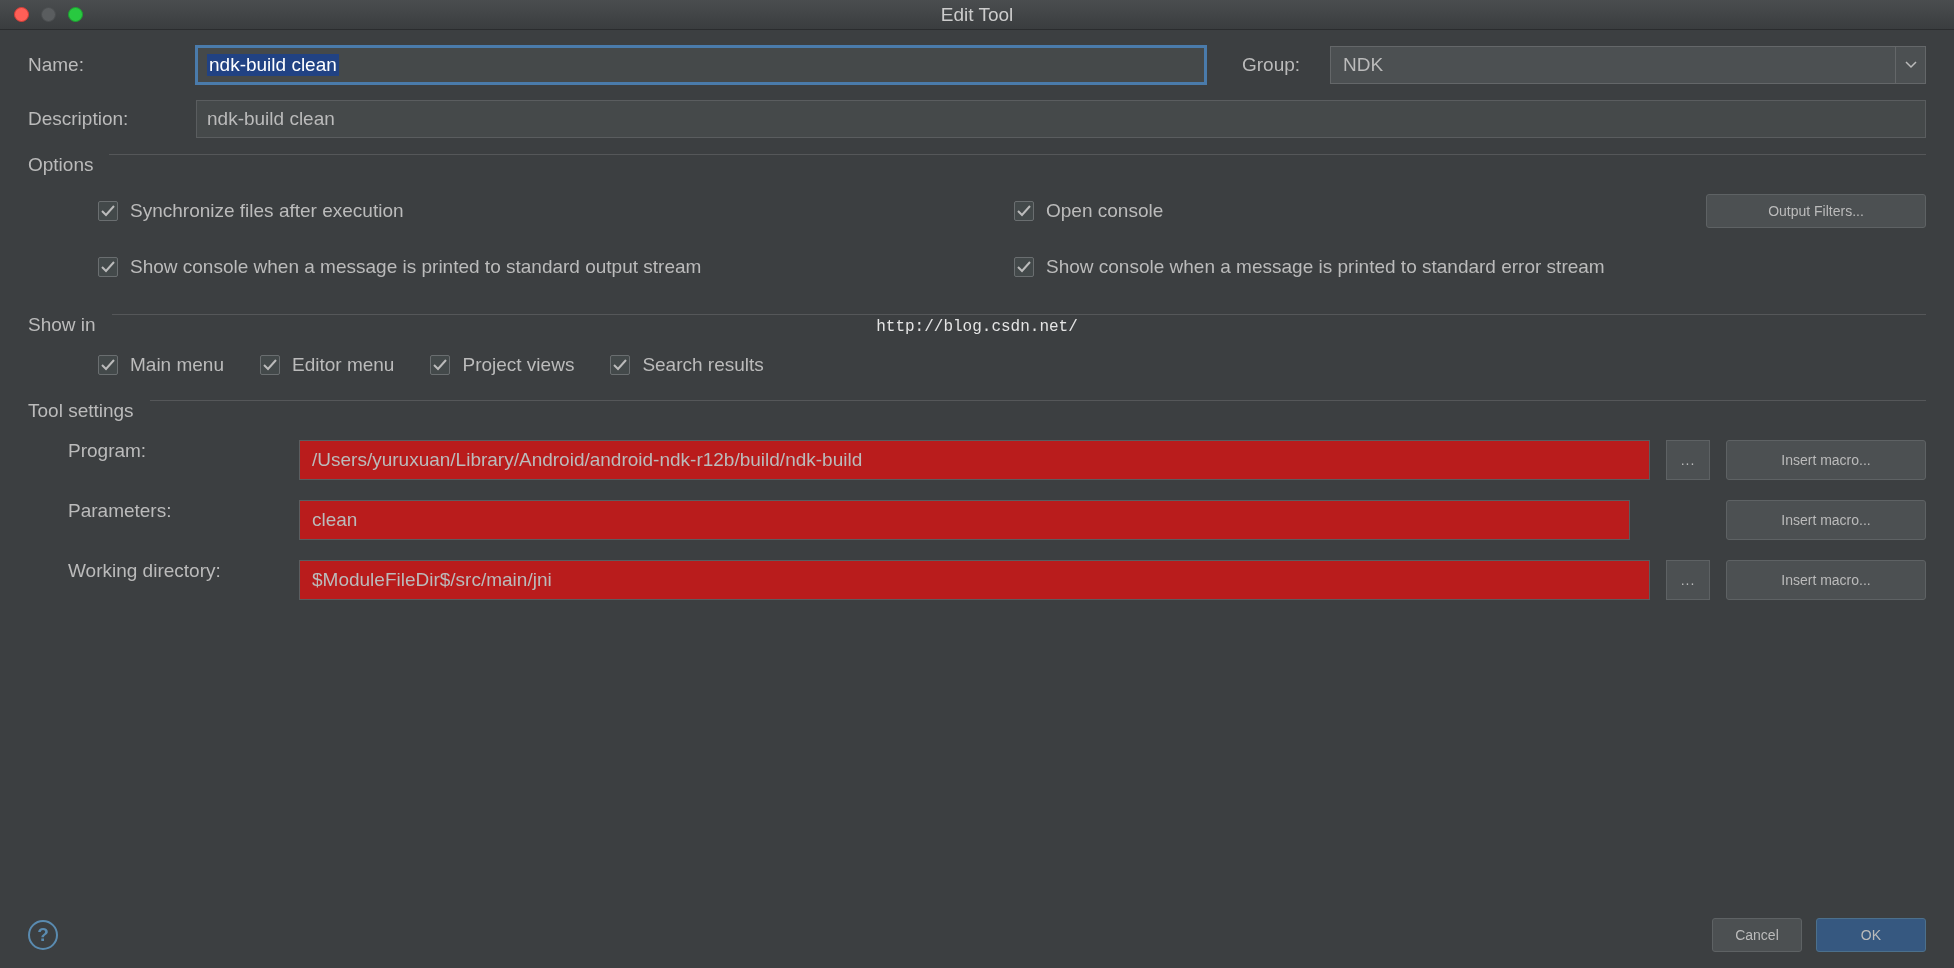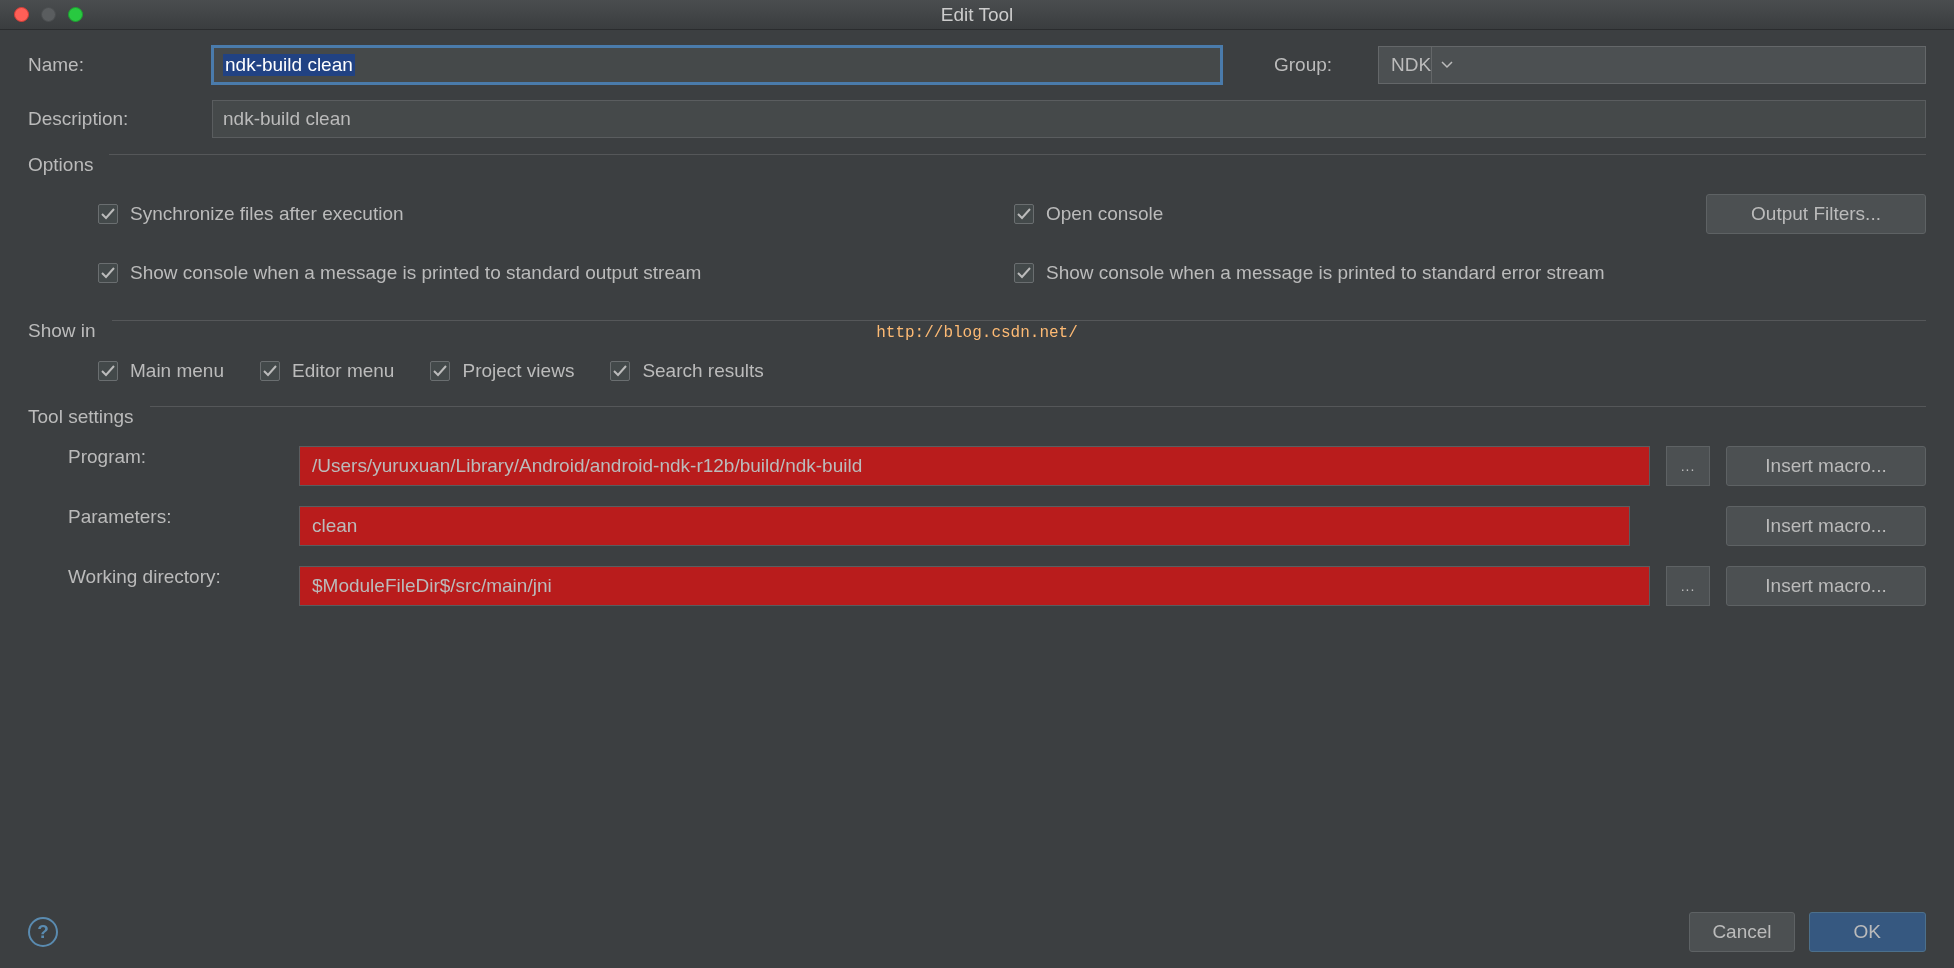--- a/index.html
+++ b/index.html
@@ -33,21 +33,21 @@
     left: 50%;
     transform: translateX(-50%);
     color: #cccccc;
     font-size: 19px;
   }
   .content { padding: 16px 28px 0 28px; }
   .row {
     display: flex;
     align-items: center;
     margin-bottom: 16px;
-    gap: 24px;
+    gap: 8px;
   }
   .label { min-width: 160px; color: #bbbbbb; }
   .input {
     background: #45494a;
     border: 1px solid #5a5d5f;
     color: #bbbbbb;
     font-size: 19px;
     padding: 6px 10px;
     height: 38px;
   }
@@ -64,20 +64,21 @@
   }
   .name-input { flex: 0 0 1010px; display:flex; align-items:center; }
   .group-label { margin-left: 28px; min-width: 80px; }
   .combo {
     flex: 1;
     background: #4c5052;
     border: 1px solid #646769;
     height: 38px;
     display: flex;
     align-items: center;
+    justify-content: space-between;
     padding: 0 0 0 12px;
     color: #bbbbbb;
   }
   .combo-arrow {
     width: 30px;
     height: 100%;
     border-left: 1px solid #646769;
     display: flex;
     align-items: center;
     justify-content: center;
@@ -116,37 +117,37 @@
     display: flex;
     align-items: center;
     justify-content: center;
     flex-shrink: 0;
   }
   .checkbox svg { width: 14px; height: 12px; }
   .btn {
     background: #4c5052;
     border: 1px solid #5e6264;
     color: #bbbbbb;
-    font-size: 19px;
+    font-size: 14px;
     padding: 8px 22px;
     border-radius: 3px;
     cursor: pointer;
   }
   .btn.default {
     background: #365880;
     border: 1px solid #4c708c;
     color: #bbbbbb;
     padding: 8px 44px;
     text-align: center;
   }
   .watermark {
     position: absolute;
     left: 50%;
     transform: translateX(-50%);
-    color: #fdba74;
+    color: #e5e5e5;
     font-family: "Courier New", monospace;
     font-size: 16px;
     pointer-events: none;
   }
   .showin-row {
     display: flex;
     margin-left: 70px;
     gap: 36px;
     margin-bottom: 24px;
   }

